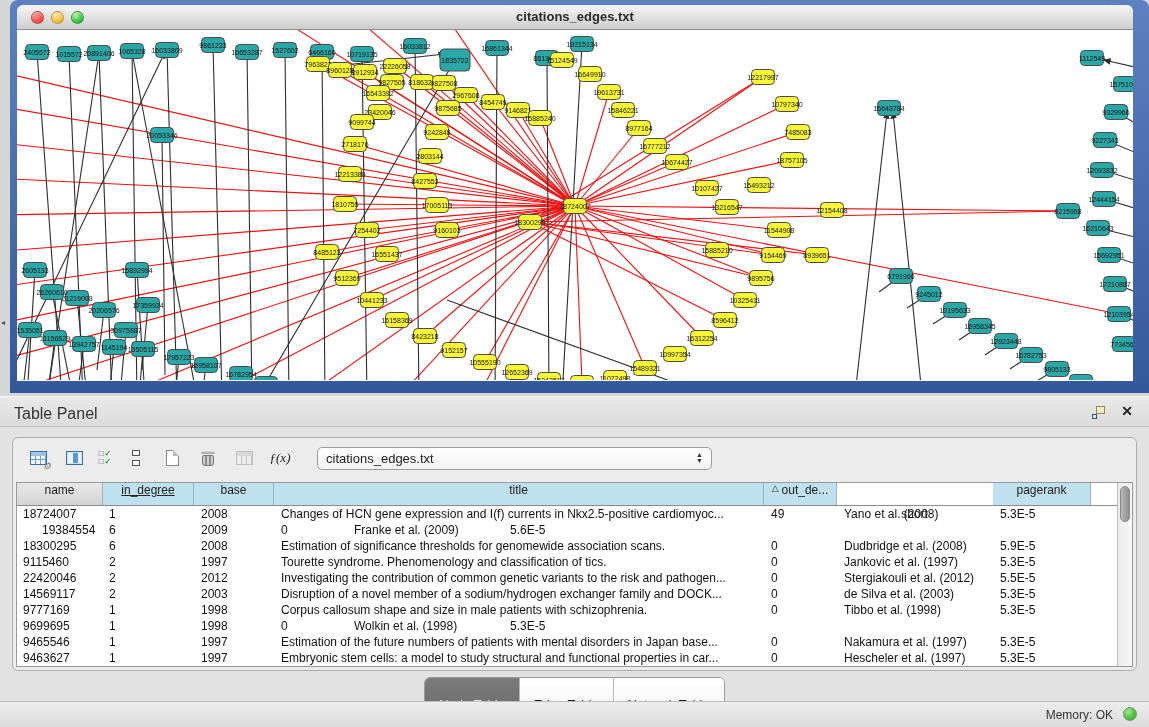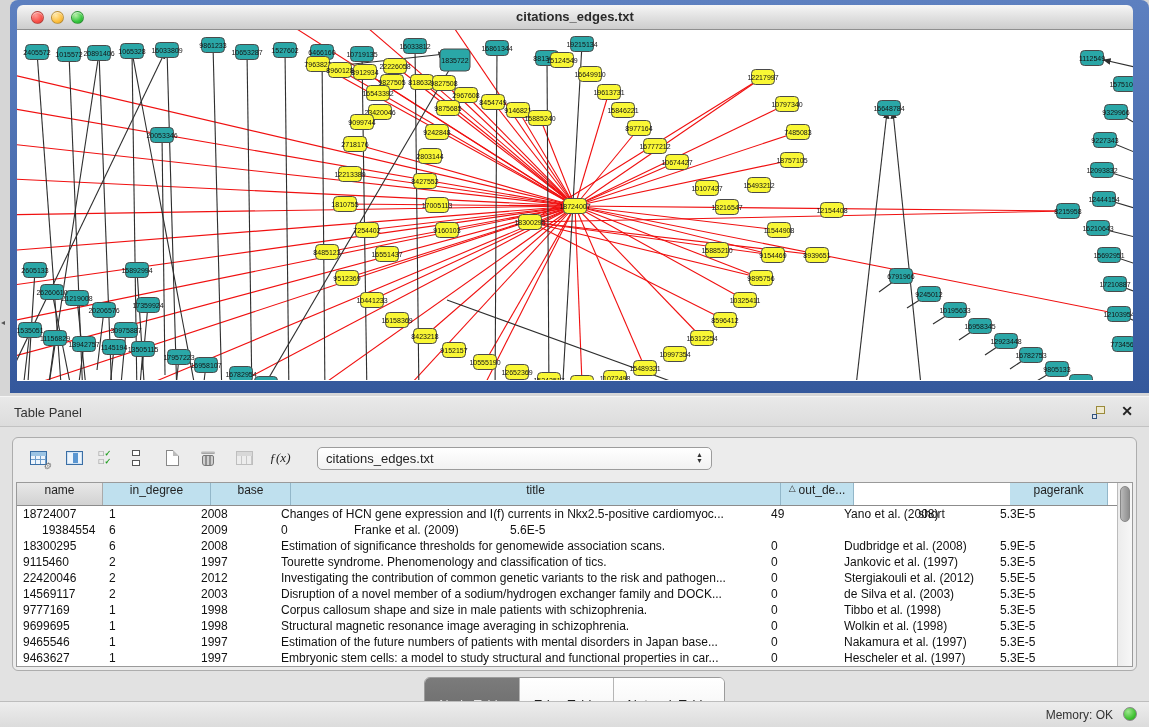--- a/index.html
+++ b/index.html
@@ -23,21 +23,21 @@
     font-size:13px; font-weight:bold; color:#2a2a2a; }
   .net-canvas { background:#ffffff; width:100%; height:calc(100% - 25px); position:relative; overflow:hidden; }
   .net-canvas svg { display:block; }
   .gutter-arrow { position:absolute; left:1px; top:318px; font-size:8px; color:#555; }
 
   
   .table-panel { position:absolute; left:0; top:396px; width:1149px; height:331px;
     background:#e2e2e2; border-top:1px solid #f5f5f5; }
   .tp-header { height:30px; background:linear-gradient(180deg,#e9e9e9,#dcdcdc);
     border-bottom:1px solid #c2c2c2; position:relative; }
-  .tp-title { position:absolute; left:14px; top:8px; font-size:13px; color:#333; }
+  .tp-title { position:absolute; left:14px; top:8px; font-size:16px; color:#333; }
   .tp-float { position:absolute; right:44px; top:9px; width:13px; height:13px; cursor:pointer; }
   .tp-float .sq1 { position:absolute; right:0; top:0; width:9px; height:8px; border:1px solid #9a8a3a; background:#efe9cf; }
   .tp-float .sq2 { position:absolute; left:0; bottom:0; width:5px; height:5px; border:1px solid #33537d; background:#dfe6f0; }
   .tp-close { position:absolute; right:16px; top:6px; font-size:14px; font-weight:bold; color:#222; cursor:pointer; }
 
   .tp-inner { position:absolute; left:12px; right:12px; top:40px; height:234px;
     background:#ececec; border:1px solid #adadad; border-radius:6px; }
   .toolbar { height:40px; display:flex; align-items:center; gap:10px; padding-left:12px; }
   .tool-btn { width:26px; height:26px; display:flex; align-items:center; justify-content:center; cursor:pointer; position:relative; }
 
@@ -760,21 +760,21 @@
         <span class="stepper">▲<br>▼</span>
       </div>
     </div>
 
     <div class="grid-wrap">
       <div class="grid">
         <div class="thead" id="thead">
             <div class="th key" style="width: 86px;">
               <span>name</span>
             </div>
-            <div class="th" style="width: 108px;">
+            <div class="th" style="width: 91px; text-decoration: underline;">
               <span>in_degree</span>
             </div>
             <div class="th" style="width: 80px;">
               <span>base</span>
             </div>
             <div class="th" style="width: 490px;">
               <span>title</span>
             </div>
             <div class="th" style="width: 73px;">
               <span class="sort-tri">△</span>
@@ -847,21 +847,20 @@
               <div class="td" style="width: 80px;">1998</div>
               <div class="td" style="width: 490px;">Corpus callosum shape and size in male patients with schizophrenia.</div>
               <div class="td" style="width: 73px;">0</div>
               <div class="td" style="width: 156px;">Tibbo et al. (1998)</div>
               <div class="td" style="width: 98px;">5.3E-5</div>
             </div>
             <div class="trow">
               <div class="td" style="width: 86px;">9699695</div>
               <div class="td" style="width: 92px;">1</div>
               <div class="td" style="width: 80px;">1998</div>
-              <div class="td" style="width: 490px;">Structural magnetic resonance image averaging in schizophrenia.</div>
               <div class="td" style="width: 73px;">0</div>
               <div class="td" style="width: 156px;">Wolkin et al. (1998)</div>
               <div class="td" style="width: 98px;">5.3E-5</div>
             </div>
             <div class="trow">
               <div class="td" style="width: 86px;">9465546</div>
               <div class="td" style="width: 92px;">1</div>
               <div class="td" style="width: 80px;">1997</div>
               <div class="td" style="width: 490px;">Estimation of the future numbers of patients with mental disorders in Japan base...</div>
               <div class="td" style="width: 73px;">0</div>

